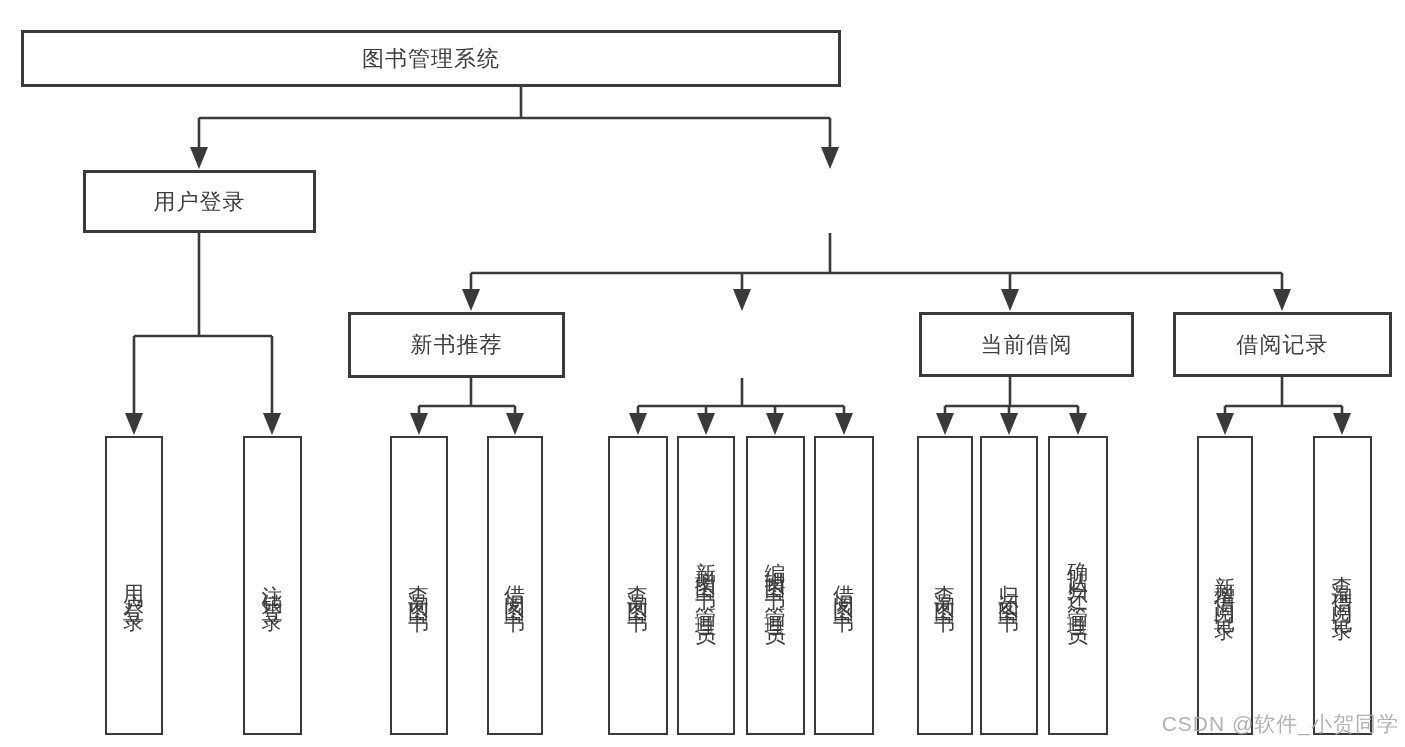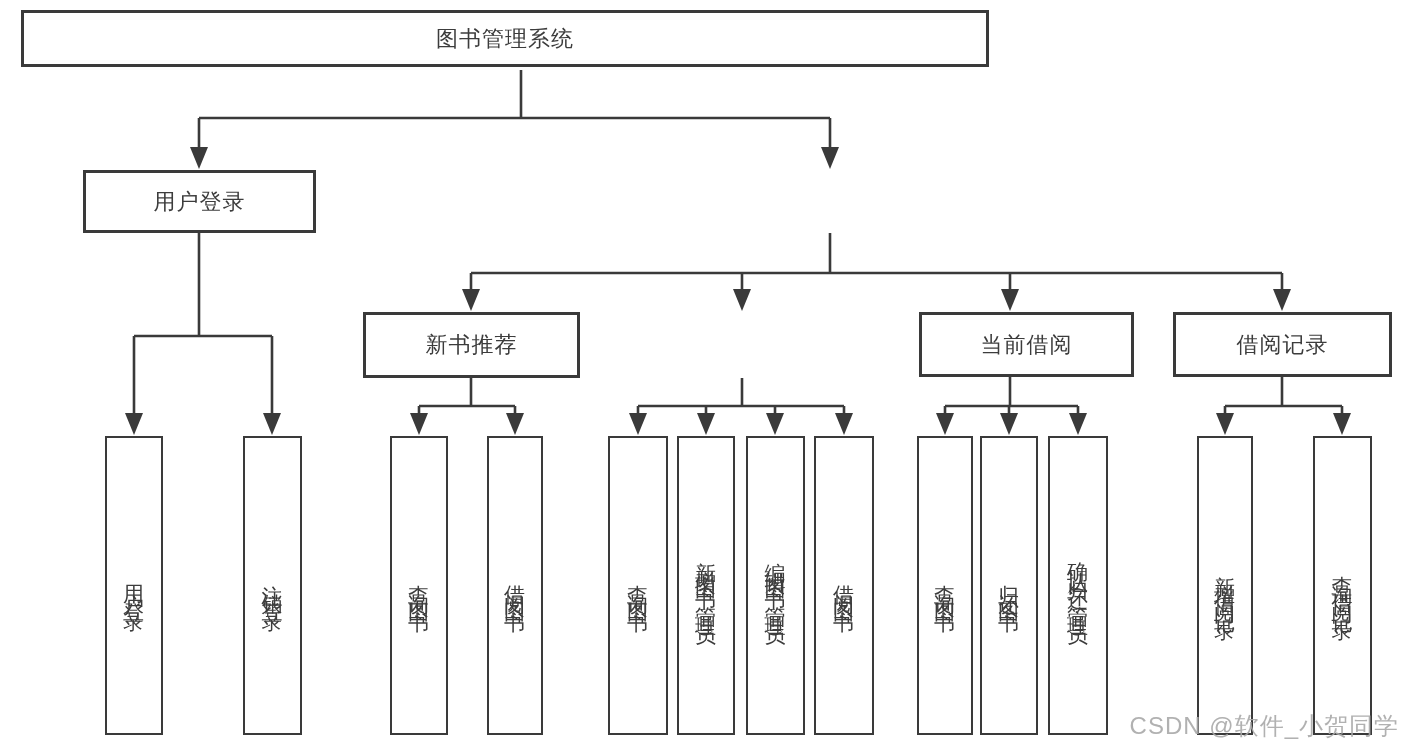--- a/index.html
+++ b/index.html
@@ -18,21 +18,21 @@
   }
   .vnode{
     position:absolute;box-sizing:border-box;background:#ffffff;
     border:2.5px solid #3a3a3a;color:#3c3c3c;
     display:flex;align-items:center;justify-content:center;
     writing-mode:vertical-lr;text-orientation:mixed;
     font-size:21px;line-height:1;letter-spacing:9px;white-space:nowrap;
   }
   .watermark{
     position:absolute;right:6px;top:710px;z-index:5;
-    font-size:24px;color:#a9a9a9;opacity:.9;letter-spacing:1px;white-space:nowrap;
+    font-size:21px;color:#a9a9a9;opacity:.9;letter-spacing:1px;white-space:nowrap;
   }
 </style>
 </head>
 <body>
 
 <div class="stage">
 
   <svg class="wires" id="connector-svg" width="1405" height="747" viewBox="0 0 1405 747" aria-hidden="true">
     <g stroke="#3a3a3a" stroke-width="2.6" fill="none">
       <path d="M521,70 V118 M199,118 H830 M199,118 V150 M830,118 V150"></path>
@@ -59,25 +59,25 @@
         <path d="M766,413 L784,413 L775,435 Z"></path>
         <path d="M835,413 L853,413 L844,435 Z"></path>
         <path d="M936,413 L954,413 L945,435 Z"></path>
         <path d="M1000,413 L1018,413 L1009,435 Z"></path>
         <path d="M1069,413 L1087,413 L1078,435 Z"></path>
         <path d="M1216,413 L1234,413 L1225,435 Z"></path>
         <path d="M1333,413 L1351,413 L1342,435 Z"></path>
       </g>
   </svg>
 
-  <div class="node" style="left:21px;top:10px;width:968px;height:57px;">图书管理系统</div>
+  <div class="node" style="left:21px;top:30px;width:820px;height:57px;">图书管理系统</div>
 
   <div class="node" style="left:83px;top:170px;width:233px;height:63px;">用户登录</div>
 
-  <div class="node" style="left:363px;top:312px;width:217px;height:66px;">新书推荐</div>
+  <div class="node" style="left:348px;top:312px;width:217px;height:66px;">新书推荐</div>
   <div class="node" style="left:903px;top:312px;width:215px;height:65px;margin-left:16px;">当前借阅</div>
   <div class="node" style="left:1173px;top:312px;width:219px;height:65px;">借阅记录</div>
 
   <div class="vnode" style="left:105px;top:436px;width:58px;height:299px;">用户登录</div>
   <div class="vnode" style="left:243px;top:436px;width:59px;height:299px;">注销登录</div>
 
   <div class="vnode" style="left:390px;top:436px;width:58px;height:299px;">查询图书</div>
   <div class="vnode" style="left:487px;top:436px;width:56px;height:299px;">借阅图书</div>
 
   <div class="vnode" style="left:608px;top:436px;width:60px;height:299px;">查询图书</div>

